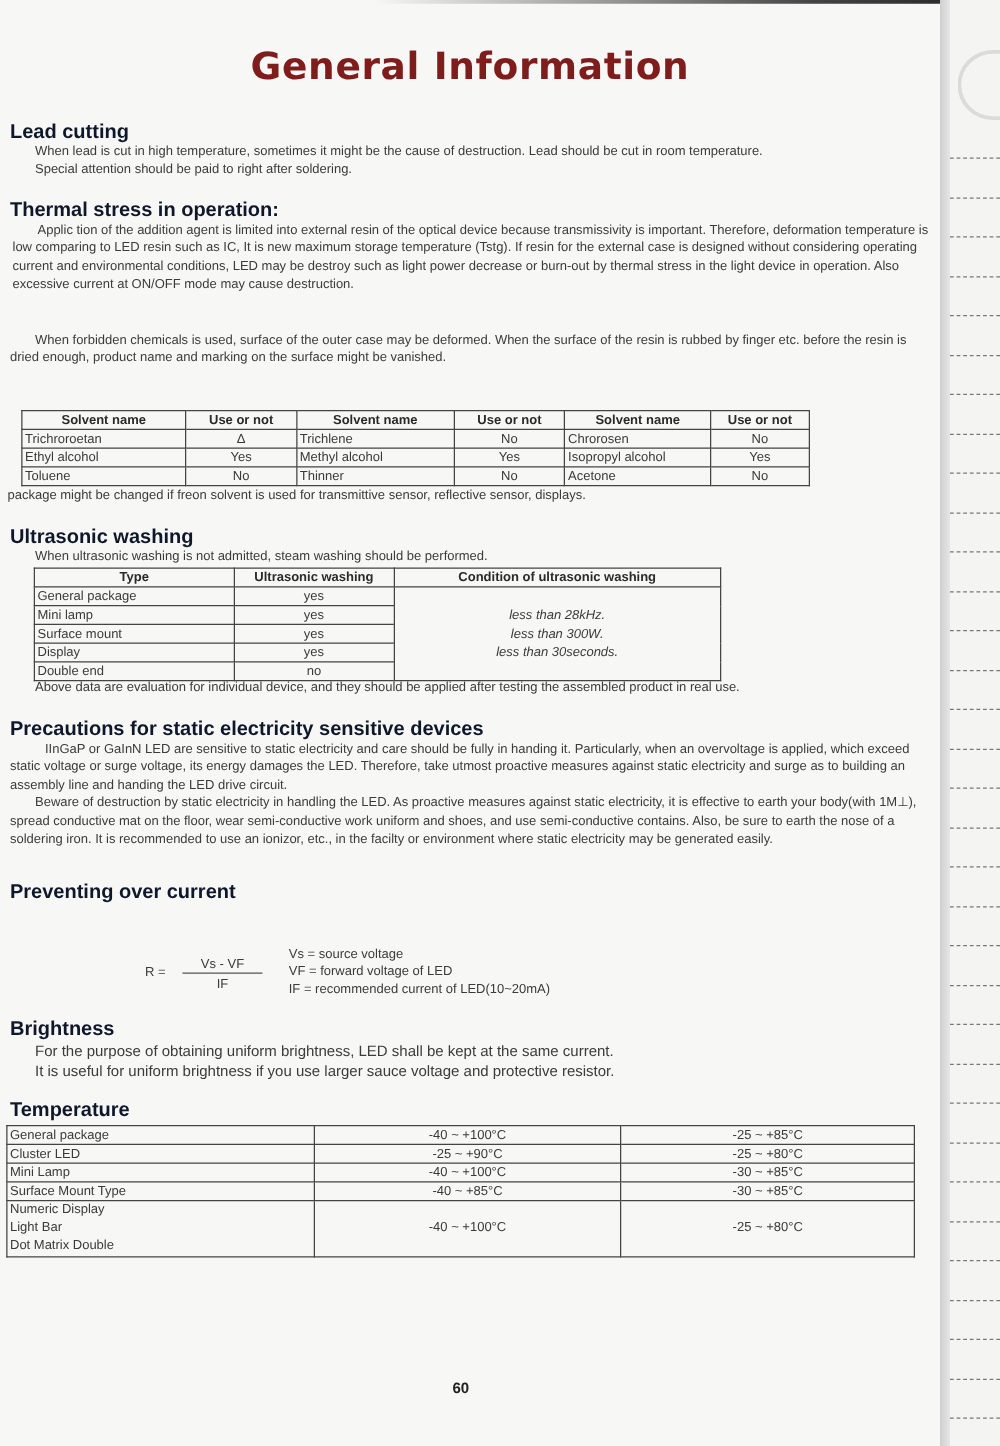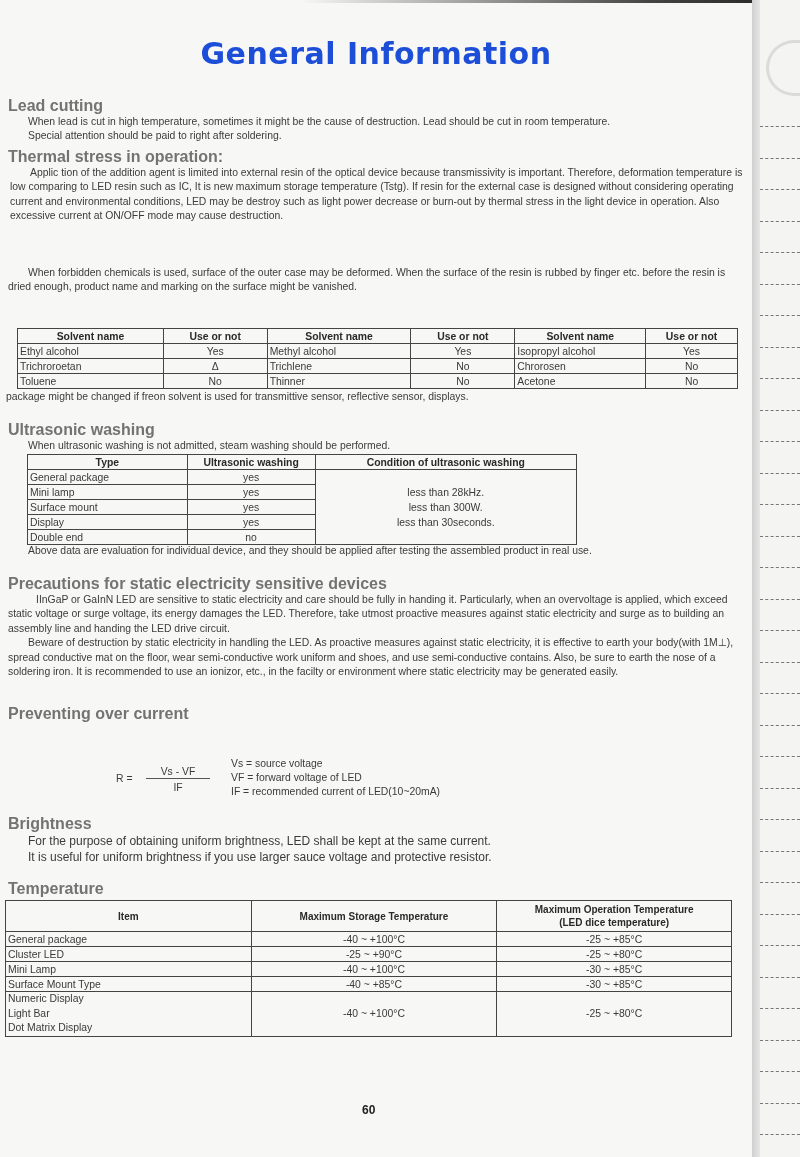--- a/index.html
+++ b/index.html
@@ -25,25 +25,25 @@
     position: absolute; left: 14px; top: 40px; width: 32px; height: 50px;
     border: 3px solid #d5d5d5; border-right: none; border-radius: 40px 0 0 40px; opacity: .8;
   }
   .binder-line {
     position: absolute; left: 8px; width: 40px; height: 0;
     border-top: 1px dashed #777;
   }
   .title {
     position: absolute; left: 0; width: 752px; top: 36px; text-align: center;
     font-family: "DejaVu Sans", sans-serif; font-weight: bold; font-size: 30px;
-    color: #1d4ed8; letter-spacing: 0.5px;
+    color: #7f1d1d; letter-spacing: 0.5px;
   }
   .sec { position: absolute; left: 8px; width: 735px; }
   .h {
-    font-size: 16px; font-weight: bold; color: #737373; margin: 0; line-height: 18px;
+    font-size: 16px; font-weight: bold; color: #0f172a; margin: 0; line-height: 18px;
   }
   .p {
     font-size: 10.4px; line-height: 14.4px; color: #3b3b3b; margin: 0;
   }
   .ind { text-indent: 20px; }
   .pad { padding-left: 20px; }
   table { border-collapse: collapse; font-size: 10.4px; color: #3a3a3a; }
   td, th { border: 1px solid #444; padding: 0 2px; height: 14px; line-height: 13px; }
   th { font-weight: bold; color: #2a2a2a; text-align: center; }
   td.c { text-align: center; }
@@ -101,62 +101,62 @@
 </div>
 
 <div class="title">General Information</div>
 
 <div class="sec" style="top:97px;">
   <h2 class="h">Lead cutting</h2>
   <p class="p pad">When lead is cut in high temperature, sometimes it might be the cause of destruction. Lead should be cut in room temperature.</p>
   <p class="p pad">Special attention should be paid to right after soldering.</p>
 </div>
 
-<div class="sec" style="top:148px;">
+<div class="sec" style="top:160px;">
   <h2 class="h">Thermal stress in operation:</h2>
   <p class="p ind" style="padding-left:2px;">Applic  tion of the addition agent is limited into external resin of the optical device because transmissivity is important. Therefore, deformation temperature is low comparing to LED resin such as IC, It is new maximum storage temperature (Tstg). If resin for the external case is designed without considering operating current and environmental conditions, LED may be destroy such as light power decrease or burn-out by thermal stress in the light device in operation. Also excessive current at ON/OFF mode may cause destruction.</p>
 </div>
 
 <div class="sec" style="top:266px;">
   <p class="p ind">When forbidden chemicals is used, surface of the outer case may be deformed. When the surface of the resin is rubbed by finger etc. before the resin is dried enough, product name and marking on the surface might be vanished.</p>
 </div>
 <div style="position:absolute; left:17px; top:328px;">
-  <table class="tbl-outer" style="width:721px;padding-left:32px;">
+  <table class="tbl-outer" style="width:631px;padding-left:32px;">
     <colgroup>
       <col style="width:146px">
         <col style="width:104px">
         <col style="width:144px">
         <col style="width:104px">
         <col style="width:131px">
         <col style="width:92px">
     </colgroup>
     <tbody>
         <tr>
       <th>Solvent name</th>
       <th>Use or not</th>
       <th>Solvent name</th>
       <th>Use or not</th>
       <th>Solvent name</th>
       <th>Use or not</th>
     </tr>
     <tr>
+      <td>Trichroroetan</td>
+      <td class="c">Δ</td>
+      <td>Trichlene</td>
+      <td class="c">No</td>
+      <td>Chrorosen</td>
+      <td class="c">No</td>
+    </tr>
+    <tr>
       <td>Ethyl alcohol</td>
       <td class="c">Yes</td>
       <td>Methyl alcohol</td>
       <td class="c">Yes</td>
       <td>Isopropyl alcohol</td>
       <td class="c">Yes</td>
-    </tr>
-    <tr>
-      <td>Trichroroetan</td>
-      <td class="c">Δ</td>
-      <td>Trichlene</td>
-      <td class="c">No</td>
-      <td>Chrorosen</td>
-      <td class="c">No</td>
     </tr>
     <tr>
       <td>Toluene</td>
       <td class="c">No</td>
       <td>Thinner</td>
       <td class="c">No</td>
       <td>Acetone</td>
       <td class="c">No</td>
     </tr>
   </tbody>
@@ -177,21 +177,21 @@
       </colgroup>
     <tbody>
         <tr>
       <th>Type</th>
       <th>Ultrasonic washing</th>
       <th>Condition of ultrasonic washing</th>
     </tr>
     <tr>
       <td>General package</td>
       <td class="c">yes</td>
-      <td class="c" rowspan="5" style="line-height:15px;">
+      <td class="c" rowspan="5" style="line-height:15px;font-style:italic;">
         <div>less than 28kHz.</div>
         <div>less than 300W.</div>
         <div>less than 30seconds.</div>
       </td>
     </tr>
     <tr>
       <td>Mini lamp</td>
       <td class="c">yes</td>
     </tr>
     <tr>
@@ -241,28 +241,20 @@
   <h2 class="h">Temperature</h2>
 </div>
 <div style="position:absolute; left:5px; top:900px;">
   <table class="tbl-outer" style="width:727px;">
     <colgroup>
         <col style="width:246px">
         <col style="width:246px">
         <col style="width:235px">
       </colgroup>
     <tbody>
-        <tr>
-      <th style="height:30px; font-size:10px;">Item</th>
-      <th style="font-size:10px;">Maximum Storage Temperature</th>
-      <th style="font-size:10px; line-height:13px;">
-        <div>Maximum Operation Temperature</div>
-        <div>(LED dice temperature)</div>
-      </th>
-    </tr>
     <tr>
       <td>General package</td>
       <td class="c">-40 ~ +100°C</td>
       <td class="c">-25 ~ +85°C</td>
     </tr>
     <tr>
       <td>Cluster LED</td>
       <td class="c">-25 ~ +90°C</td>
       <td class="c">-25 ~ +80°C</td>
     </tr>
@@ -273,21 +265,21 @@
     </tr>
     <tr>
       <td>Surface Mount Type</td>
       <td class="c">-40 ~ +85°C</td>
       <td class="c">-30 ~ +85°C</td>
     </tr>
     <tr>
       <td style="line-height:14.5px;">
         <div>Numeric Display</div>
         <div>Light Bar</div>
-        <div>Dot Matrix Display</div>
+        <div>Dot Matrix Double</div>
       </td>
       <td class="c">-40 ~ +100°C</td>
       <td class="c">-25 ~ +80°C</td>
     </tr>
   </tbody>
     </table>
 </div>
 
 <div class="pagenum">60</div>
 

